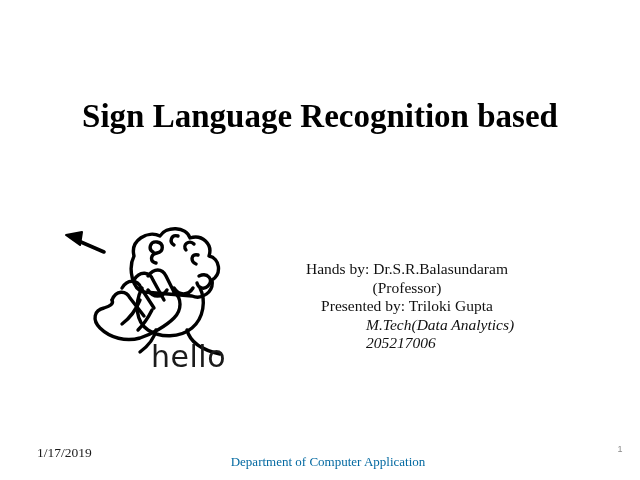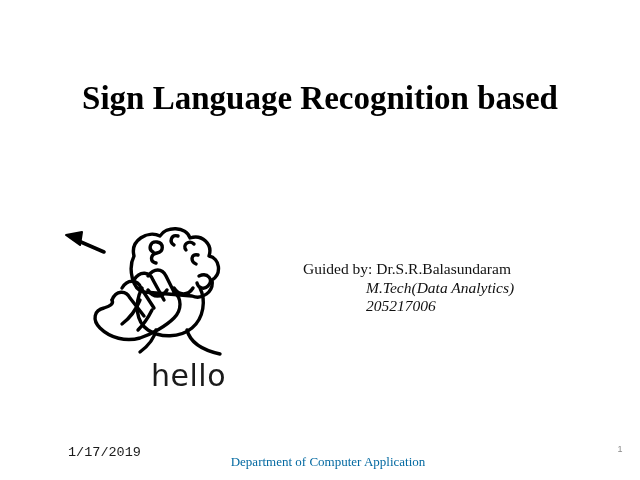--- a/index.html
+++ b/index.html
@@ -27,36 +27,36 @@
     top: 76px;
     width: 560px;
     text-align: center;
     font-family: "Liberation Serif", serif;
     font-weight: bold;
     font-size: 33px;
     line-height: 44px;
     color: #000000;
     letter-spacing: 0px;
   }
-  .title-line { display: block; white-space: nowrap; }
+  .title-line { display: block; white-space: nowrap; margin-top: 18px; }
 
   
   .figure {
     position: absolute;
     left: 56px;
     top: 218px;
     width: 190px;
     height: 170px;
   }
   .figure svg { display: block; width: 190px; height: 170px; }
 
   .hello-word {
     position: absolute;
     left: 56px;
-    top: 359px;
+    top: 340px;
     width: 170px;
     text-align: right;
     font-family: "DejaVu Sans", sans-serif;
     font-size: 30px;
     font-weight: 400;
     line-height: 34px;
     color: #1a1a1a;
     letter-spacing: 0.5px;
   }
 
@@ -75,25 +75,24 @@
   .credits .line.center { text-align: center; }
   .credits .line.c1 { text-align: center; }
   .credits .line.c2 { text-align: center; }
   .credits .line.indent { padding-left: 104px; font-style: italic; }
 
   
   .date {
     position: absolute;
     left: 37px;
     top: 444px;
-    font-family: Liberation Mono, monospace;
+    font-family: Liberation Serif, serif;
     font-size: 13.5px;
     line-height: 18px;
     color: #1b1b1b;
-    margin-left: 31px;
   }
   .footer-center {
     position: absolute;
     left: 160px;
     top: 454px;
     width: 336px;
     text-align: center;
     font-family: "Liberation Serif", serif;
     font-size: 13px;
     line-height: 16px;
@@ -162,21 +161,23 @@
                  C54 88 58 86 56 82"></path>
         <path d="M96 92 C92 100 88 106 82 112"></path>
         <path d="M84 82 C80 92 74 100 66 106"></path>
       </g>
     </svg>
   </div>
 
   <div class="hello-word">hello</div>
 
   <div class="credits">
-    <span class="line c1">Guided by: Dr.S.R.Balasundaram</span>
+    <span class="line c1">Hands by: Dr.S.R.Balasundaram</span>
+    <span class="line c2">(Professor)</span>
+    <span class="line center">Presented by: Triloki Gupta</span>
     <span class="line indent">M.Tech(Data Analytics)</span>
     <span class="line indent">205217006</span>
   </div>
 
   <div class="date">1/17/2019</div>
   <div class="footer-center">Department of Computer Application</div>
   <div class="slide-number">1</div>
 
 </div>
 

